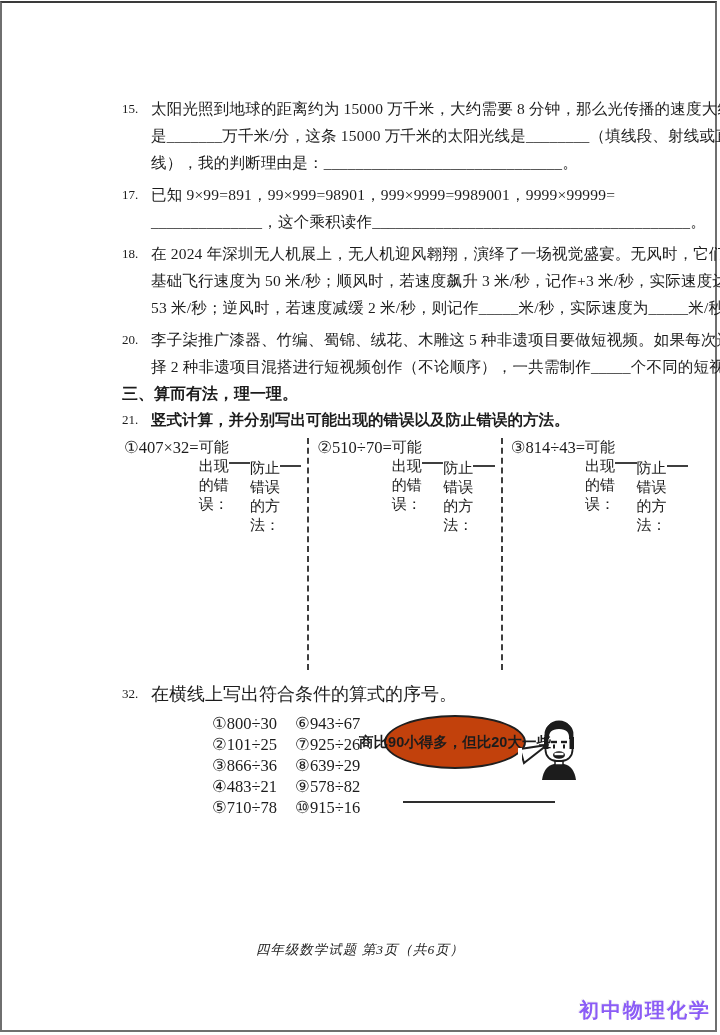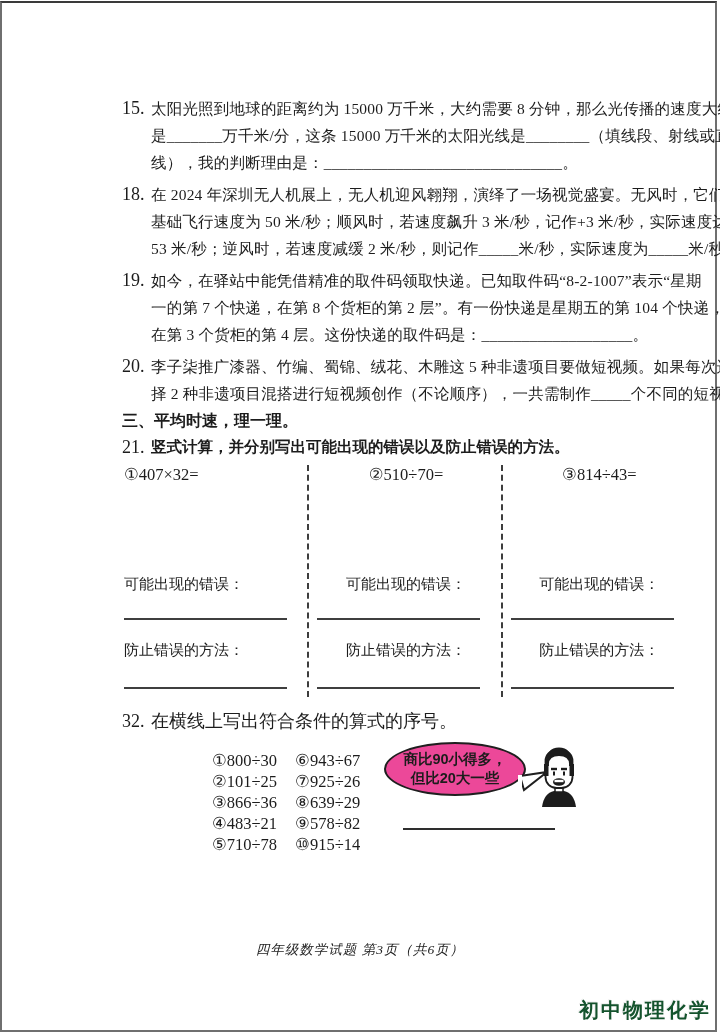--- a/index.html
+++ b/index.html
@@ -16,134 +16,133 @@
     position:absolute; left:0; top:1px; width:717px; height:1031px;
     border:2px solid #6f6f6f; border-top-color:#3a3a3a;
     pointer-events:none;
   }
   .content {
     position:absolute; left:122px; top:95px; width:572px;
   }
   .question { display:flex; margin-bottom:5px; }
   .qnum {
     flex:0 0 29px; width:29px;
-    font-size:18px; line-height:27px;
+    font-size:13px; line-height:27px;
   }
   .qbody { flex:1; }
   .qline {
     font-size:15.5px; line-height:27px;
     white-space:nowrap; letter-spacing:0.2px;
   }
   .sec-title {
     font-family:"Liberation Sans", sans-serif;
     font-weight:bold; font-size:16px; line-height:24px;
     margin:2px 0 2px 0;
   }
   .q21-row { display:flex; margin-bottom:4px; }
   .q21-row .qnum { line-height:24px; }
   .q21-text {
     font-family:"Liberation Sans", sans-serif;
     font-weight:bold; font-size:15.5px; line-height:24px; white-space:nowrap;
   }
   .calc-table {
     display:flex; margin-top:6px; height:232px; width:572px;
   }
-  .calc-col { flex:1; display:flex; flex-direction:column; padding:0 6px 0 2px; }
+  .calc-col { flex:1; display:flex; flex-direction:row; padding:0 6px 0 2px; }
   .calc-col.sep { border-left:2px dashed #3d3d3d; padding-left:8px;text-align:center; }
   .calc-problem { font-size:16.5px; height:110px; }
   .calc-label { font-size:15px; line-height:19px; }
   .ans-line {
     border-bottom:2px solid #3f3f3f; width:92%; height:0;
     margin-top:24px; margin-bottom:0;
   }
   .ans-line.second { margin-top:27px; }
   .calc-label.second { margin-top:21px; }
   .q22-head { display:flex; margin-top:12px; }
   .q22-head .qnum { line-height:24px; }
   .q22-text { font-size:18px; line-height:24px; white-space:nowrap; }
   .q22-bottom { position:relative; height:112px; margin-top:7px; }
   .expr-grid {
-    position:absolute; left:90px; top:10px;
+    position:absolute; left:90px; top:0;
     display:grid; grid-template-columns:auto auto;
     column-gap:18px; row-height:21px;
   }
   .expr-item { font-size:16.5px; line-height:21px; white-space:nowrap; }
   .speech-bubble {
     position:absolute; left:262px; top:2px; width:142px; height:54px;
     border:2px solid #1f1f1f; border-radius:50%;
-    display:flex; flex-direction:column; align-items:center; justify-content:center;
-    background:#ec4899; z-index:1;
+    display:flex; flex-direction:row; align-items:center; justify-content:center;
+    background:#c2410c; z-index:1;
   }
   .bubble-line {
     font-family:"Liberation Sans", sans-serif;
     font-weight:bold; font-size:14.5px; line-height:19px; white-space:nowrap;
   }
   .bubble-tail { position:absolute; right:-24px; top:24px; z-index:2; }
   .face-wrap { position:absolute; left:414px; top:4px; }
   .q22-answer-line {
     position:absolute; left:281px; top:88px; width:152px;
     border-bottom:2px solid #2e2e2e; height:0;
   }
   .footer {
     position:absolute; left:0; top:941px; width:720px;
     text-align:center; font-size:13.5px; font-style:italic;
     letter-spacing:1px; color:#222;
   }
   .watermark {
     position:absolute; right:9px; top:997px;
     font-size:20px; font-weight:bold; letter-spacing:2px;
-    color:#14532d;
+    color:#8b5cf6;
     text-shadow:1px 1px 0 #ffffff, -1px -1px 0 #efefef;
   }
 </style>
 </head>
 <body>
 
 <div class="scan-border"></div>
 
 <div class="content">
 
   <div class="question">
     <div class="qnum">15.</div>
     <div class="qbody">
       <div class="qline">太阳光照到地球的距离约为 15000 万千米，大约需要 8 分钟，那么光传播的速度大约</div>
       <div class="qline">是_______万千米/分，这条 15000 万千米的太阳光线是________（填线段、射线或直</div>
       <div class="qline">线），我的判断理由是：______________________________。</div>
     </div>
   </div>
 
 
+  <div class="question">
+    <div class="qnum">17.</div>
+    <div class="qbody">
+      <div class="qline">已知 9×99=891，99×999=98901，999×9999=9989001，9999×99999=</div>
+      <div class="qline">______________，这个乘积读作________________________________________。</div>
+    </div>
+  </div>
 
   <div class="question">
     <div class="qnum">18.</div>
     <div class="qbody">
       <div class="qline">在 2024 年深圳无人机展上，无人机迎风翱翔，演绎了一场视觉盛宴。无风时，它们的</div>
       <div class="qline">基础飞行速度为 50 米/秒；顺风时，若速度飙升 3 米/秒，记作+3 米/秒，实际速度达</div>
       <div class="qline">53 米/秒；逆风时，若速度减缓 2 米/秒，则记作_____米/秒，实际速度为_____米/秒。</div>
     </div>
   </div>
 
-  <div class="question">
-    <div class="qnum">19.</div>
-    <div class="qbody">
-      <div class="qline">如今，在驿站中能凭借精准的取件码领取快递。已知取件码“8-2-1007”表示“星期</div>
-      <div class="qline">一的第 7 个快递，在第 8 个货柜的第 2 层”。有一份快递是星期五的第 104 个快递，</div>
-      <div class="qline">在第 3 个货柜的第 4 层。这份快递的取件码是：___________________。</div>
-    </div>
-  </div>
 
   <div class="question" style="margin-bottom:2px;">
     <div class="qnum">20.</div>
     <div class="qbody">
       <div class="qline">李子柒推广漆器、竹编、蜀锦、绒花、木雕这 5 种非遗项目要做短视频。如果每次选</div>
       <div class="qline">择 2 种非遗项目混搭进行短视频创作（不论顺序），一共需制作_____个不同的短视频。</div>
     </div>
   </div>
 
-  <div class="sec-title">三、平均时速，理一理。</div>
+  <div class="sec-title">三、算而有法，理一理。</div>
 
   <div class="q21-row">
     <div class="qnum">21.</div>
     <div class="q21-text">竖式计算，并分别写出可能出现的错误以及防止错误的方法。</div>
   </div>
 
   <div class="calc-table">
     <div class="calc-col">
       <div class="calc-problem">①407×32=</div>
       <div class="calc-label">可能出现的错误：</div>
@@ -176,21 +175,21 @@
     <div class="expr-grid">
       <div class="expr-item">①800÷30</div>
       <div class="expr-item">⑥943÷67</div>
       <div class="expr-item">②101÷25</div>
       <div class="expr-item">⑦925÷26</div>
       <div class="expr-item">③866÷36</div>
       <div class="expr-item">⑧639÷29</div>
       <div class="expr-item">④483÷21</div>
       <div class="expr-item">⑨578÷82</div>
       <div class="expr-item">⑤710÷78</div>
-      <div class="expr-item">⑩915÷14</div>
+      <div class="expr-item">⑩915÷16</div>
     </div>
 
     <div class="speech-bubble">
       <div class="bubble-line">商比90小得多，</div>
       <div class="bubble-line">但比20大一些</div>
       <svg class="bubble-tail" width="30" height="26" viewBox="0 0 30 26">
         <polygon points="2,8 29,4 6,22" fill="#ffffff" stroke="#1f1f1f" stroke-width="2"></polygon>
         <rect x="0" y="7" width="4" height="12" fill="#ffffff"></rect>
       </svg>
     </div>

